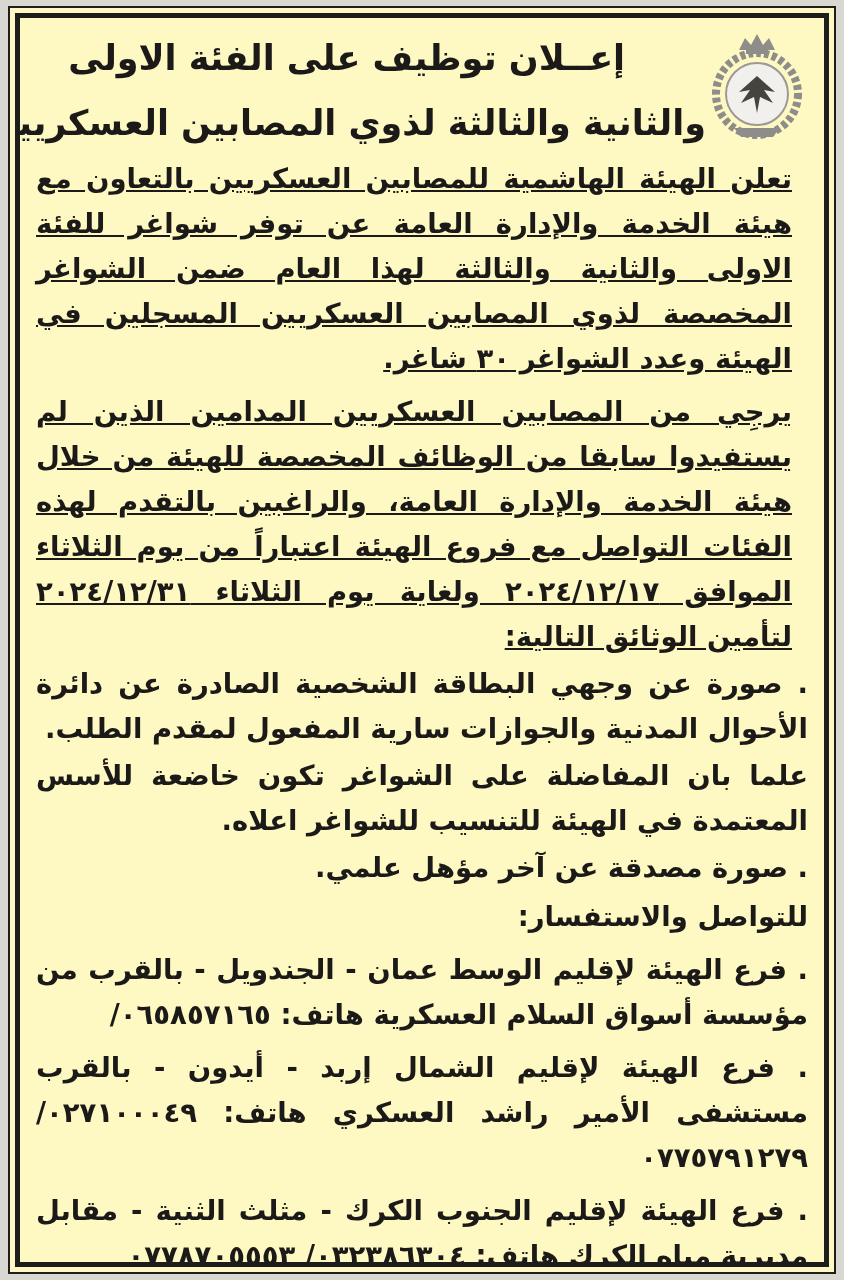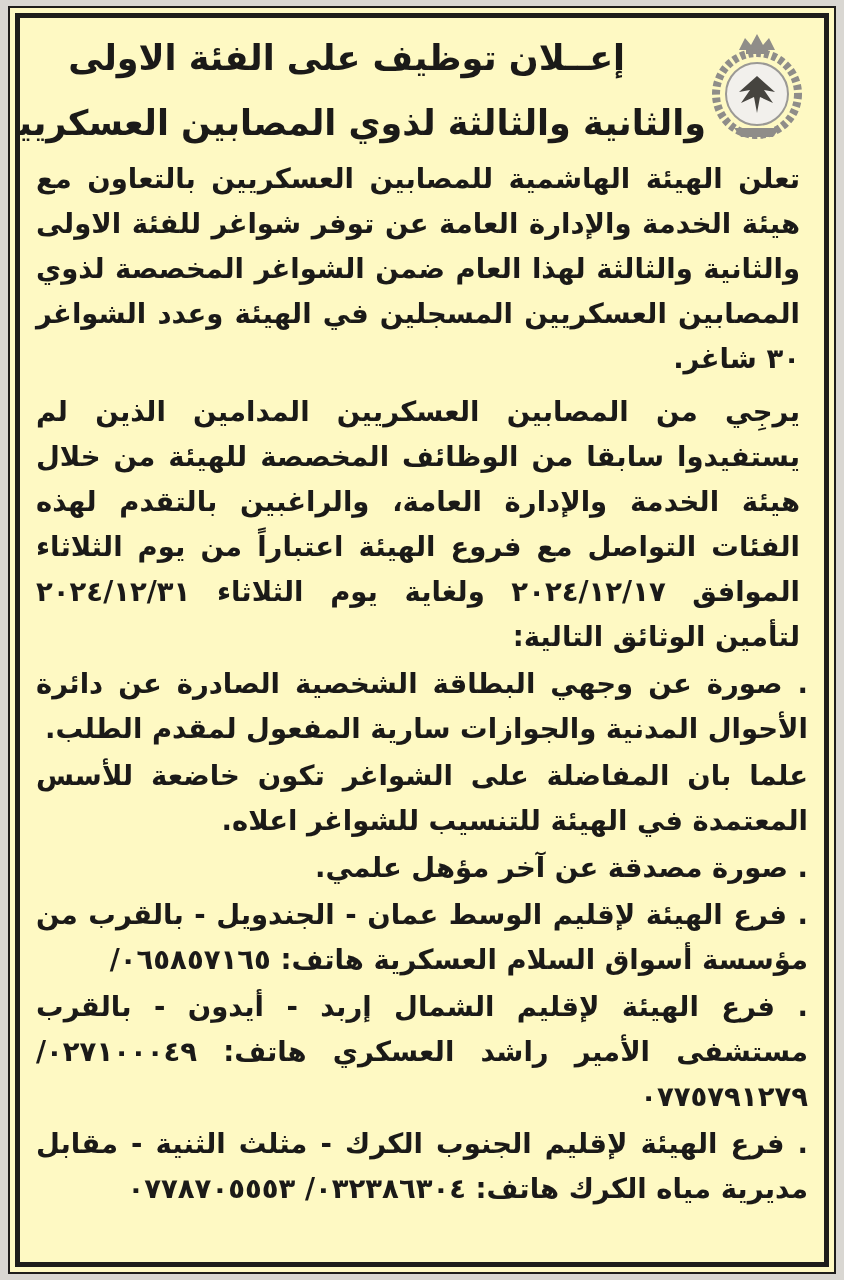--- a/index.html
+++ b/index.html
@@ -51,38 +51,38 @@
     line-height:1.4;
     margin-top:16px;
     white-space:nowrap;
   }
   .body-text{
     font-weight:bold;
     font-size:27.5px;
     line-height:45px;
     text-align:justify;
   }
-  .para{ margin:8px 8px 0 0; }
+  .para{ margin:8px 16px 0 0;text-decoration:underline; }
   .para-tight{ margin:2px 0 0 0; }
   .contact-heading{
     font-weight:bold;
     font-size:27.5px;
     line-height:45px;
     margin-top:4px;
     text-align:right;
   }
   .phone-continuation{
     direction:ltr;
     text-align:left;
     padding-left:150px;
     font-weight:bold;
     font-size:27.5px;
     line-height:45px;
   }
-  .branch{ margin-top:2px; }
+  .branch{ margin-top:8px; }
 </style>
 </head>
 <body>
 
 <div class="ad-frame">
   <div class="ad-inner">
 
     <div class="header">
 
       <svg class="emblem" viewBox="0 0 102 118" aria-hidden="true">
@@ -106,20 +106,21 @@
       <p class="para">تعلن الهيئة الهاشمية للمصابين العسكريين بالتعاون مع هيئة الخدمة والإدارة العامة عن توفر شواغر للفئة الاولى والثانية والثالثة لهذا العام ضمن الشواغر المخصصة لذوي المصابين العسكريين المسجلين في الهيئة وعدد الشواغر ٣٠ شاغر.</p>
 
       <p class="para">يرجِي من المصابين العسكريين المدامين الذين لم يستفيدوا سابقا من الوظائف المخصصة للهيئة من خلال هيئة الخدمة والإدارة العامة، والراغبين بالتقدم لهذه الفئات التواصل مع فروع الهيئة اعتباراً من يوم الثلاثاء الموافق ٢٠٢٤/١٢/١٧ ولغاية يوم الثلاثاء ٢٠٢٤/١٢/٣١ لتأمين الوثائق التالية:</p>
 
       <p class="para-tight">. صورة عن وجهي البطاقة الشخصية الصادرة عن دائرة الأحوال المدنية والجوازات سارية المفعول لمقدم الطلب.</p>
 
       <p class="para-tight">علما بان المفاضلة على الشواغر تكون خاضعة للأسس المعتمدة في الهيئة للتنسيب للشواغر اعلاه.</p>
 
       <p class="para-tight">. صورة مصدقة عن آخر مؤهل علمي.</p>
 
+      <div class="contact-heading">للتواصل والاستفسار:</div>
 
       <div class="branch">
         <p class="para-tight">. فرع الهيئة لإقليم الوسط عمان - الجندويل - بالقرب من مؤسسة أسواق السلام العسكرية هاتف: ٠٦٥٨٥٧١٦٥/</p>
       </div>
 
       <div class="branch">
         <p class="para-tight">. فرع الهيئة لإقليم الشمال إربد - أيدون - بالقرب مستشفى الأمير راشد العسكري هاتف: ٠٢٧١٠٠٠٤٩/ ٠٧٧٥٧٩١٢٧٩</p>
       </div>
 
       <div class="branch">

